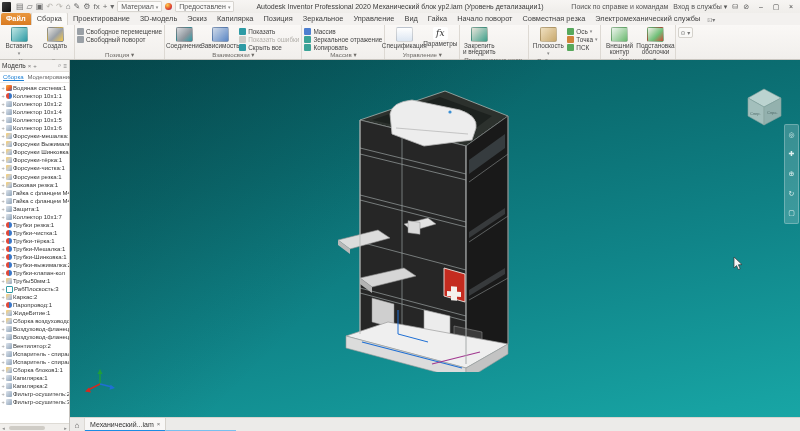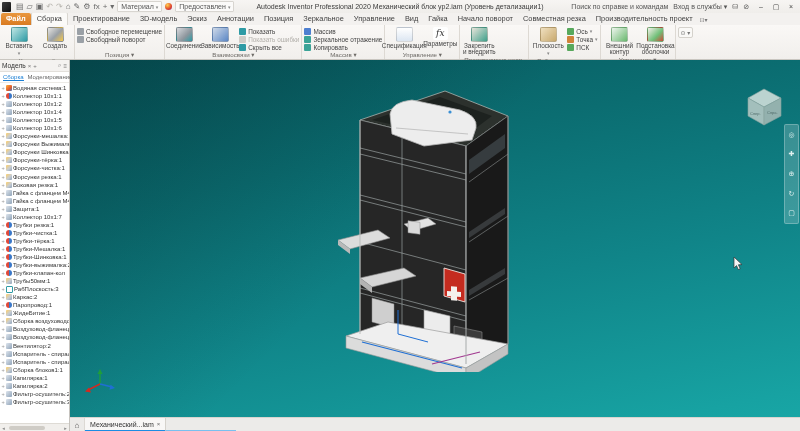--- a/index.html
+++ b/index.html
@@ -148,29 +148,29 @@
   </div>
 </div>
 
 <div class="tabrow">
 
 <span class="rtab file">Файл</span>
     <span class="rtab active">Сборка</span>
     <span class="rtab">Проектирование</span>
     <span class="rtab">3D-модель</span>
     <span class="rtab">Эскиз</span>
-    <span class="rtab">Аннотации</span>
+    <span class="rtab">Капилярка</span>
     <span class="rtab">Позиция</span>
     <span class="rtab">Зеркальное</span>
     <span class="rtab">Управление</span>
     <span class="rtab">Вид</span>
     <span class="rtab">Гайка</span>
     <span class="rtab">Начало поворот</span>
     <span class="rtab">Совместная резка</span>
-    <span class="rtab">Производительность проект</span>
+    <span class="rtab">Электромеханический службы</span>
     <span class="rtab-more">⊡▾</span>
   </div>
 
 <div class="ribbon">
 
   <div class="rgroup">
     <div class="body">
       <div class="bigbtn">
         <span class="bicon ic-insert"></span>
         <span class="cap">Вставить</span>

